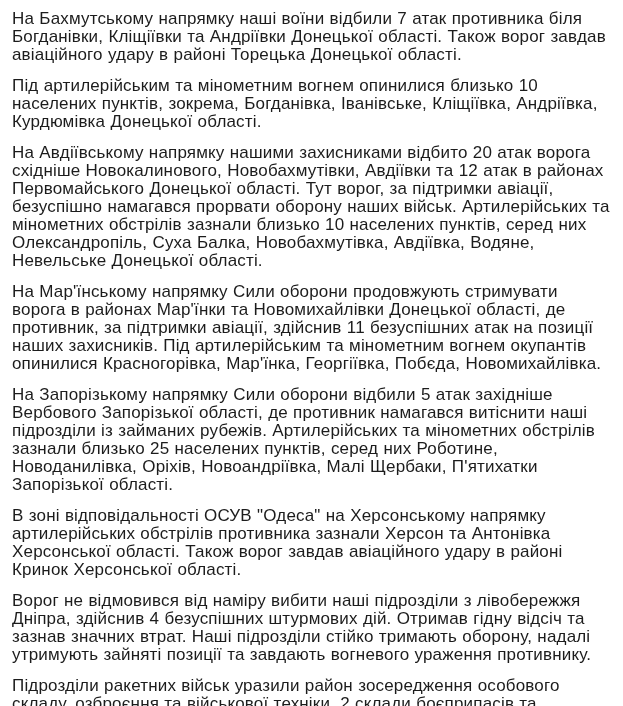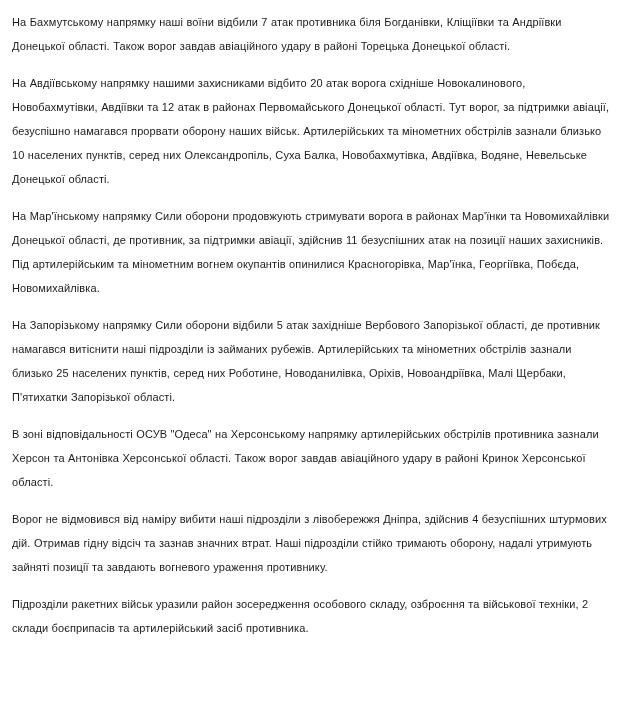--- a/index.html
+++ b/index.html
@@ -13,36 +13,37 @@
     font-family: "Liberation Sans", sans-serif;
     color: #1c1c1c;
     -webkit-font-smoothing: antialiased;
   }
   .report {
     box-sizing: border-box;
     width: 623px;
     padding: 10px 12px 12px 12px;
   }
   .para {
-    font-size: 11px;
-    line-height: 24px;
+    font-size: 17px;
+    line-height: 18px;
     margin: 0 0 13px 0;
     text-align: left;
     color: #1c1c1c;
     letter-spacing: 0.01em;
     word-spacing: 0.02em;
   }
   .para:last-child {
     margin-bottom: 0;
   }
 </style>
 </head>
 <body>
 
 <div class="report">
   <p class="para">На Бахмутському напрямку наші воїни відбили 7 атак противника біля Богданівки, Кліщіївки та Андріївки Донецької області. Також ворог завдав авіаційного удару в районі Торецька Донецької області.</p>
+  <p class="para">Під артилерійським та мінометним вогнем опинилися близько 10 населених пунктів, зокрема, Богданівка, Іванівське, Кліщіївка, Андріївка, Курдюмівка Донецької області.</p>
   <p class="para">На Авдіївському напрямку нашими захисниками відбито 20 атак ворога східніше Новокалинового, Новобахмутівки, Авдіївки та 12 атак в районах Первомайського Донецької області. Тут ворог, за підтримки авіації, безуспішно намагався прорвати оборону наших військ. Артилерійських та мінометних обстрілів зазнали близько 10 населених пунктів, серед них Олександропіль, Суха Балка, Новобахмутівка, Авдіївка, Водяне, Невельське Донецької області.</p>
   <p class="para">На Мар'їнському напрямку Сили оборони продовжують стримувати ворога в районах Мар'їнки та Новомихайлівки Донецької області, де противник, за підтримки авіації, здійснив 11 безуспішних атак на позиції наших захисників. Під артилерійським та мінометним вогнем окупантів опинилися Красногорівка, Мар'їнка, Георгіївка, Побєда, Новомихайлівка.</p>
   <p class="para">На Запорізькому напрямку Сили оборони відбили 5 атак західніше Вербового Запорізької області, де противник намагався витіснити наші підрозділи із займаних рубежів. Артилерійських та мінометних обстрілів зазнали близько 25 населених пунктів, серед них Роботине, Новоданилівка, Оріхів, Новоандріївка, Малі Щербаки, П'ятихатки Запорізької області.</p>
   <p class="para">В зоні відповідальності ОСУВ "Одеса" на Херсонському напрямку артилерійських обстрілів противника зазнали Херсон та Антонівка Херсонської області. Також ворог завдав авіаційного удару в районі Кринок Херсонської області.</p>
   <p class="para">Ворог не відмовився від наміру вибити наші підрозділи з лівобережжя Дніпра, здійснив 4 безуспішних штурмових дій. Отримав гідну відсіч та зазнав значних втрат. Наші підрозділи стійко тримають оборону, надалі утримують зайняті позиції та завдають вогневого ураження противнику.</p>
   <p class="para">Підрозділи ракетних військ уразили район зосередження особового складу, озброєння та військової техніки, 2 склади боєприпасів та артилерійський засіб противника.</p>
 </div>
 
 </body></html>

